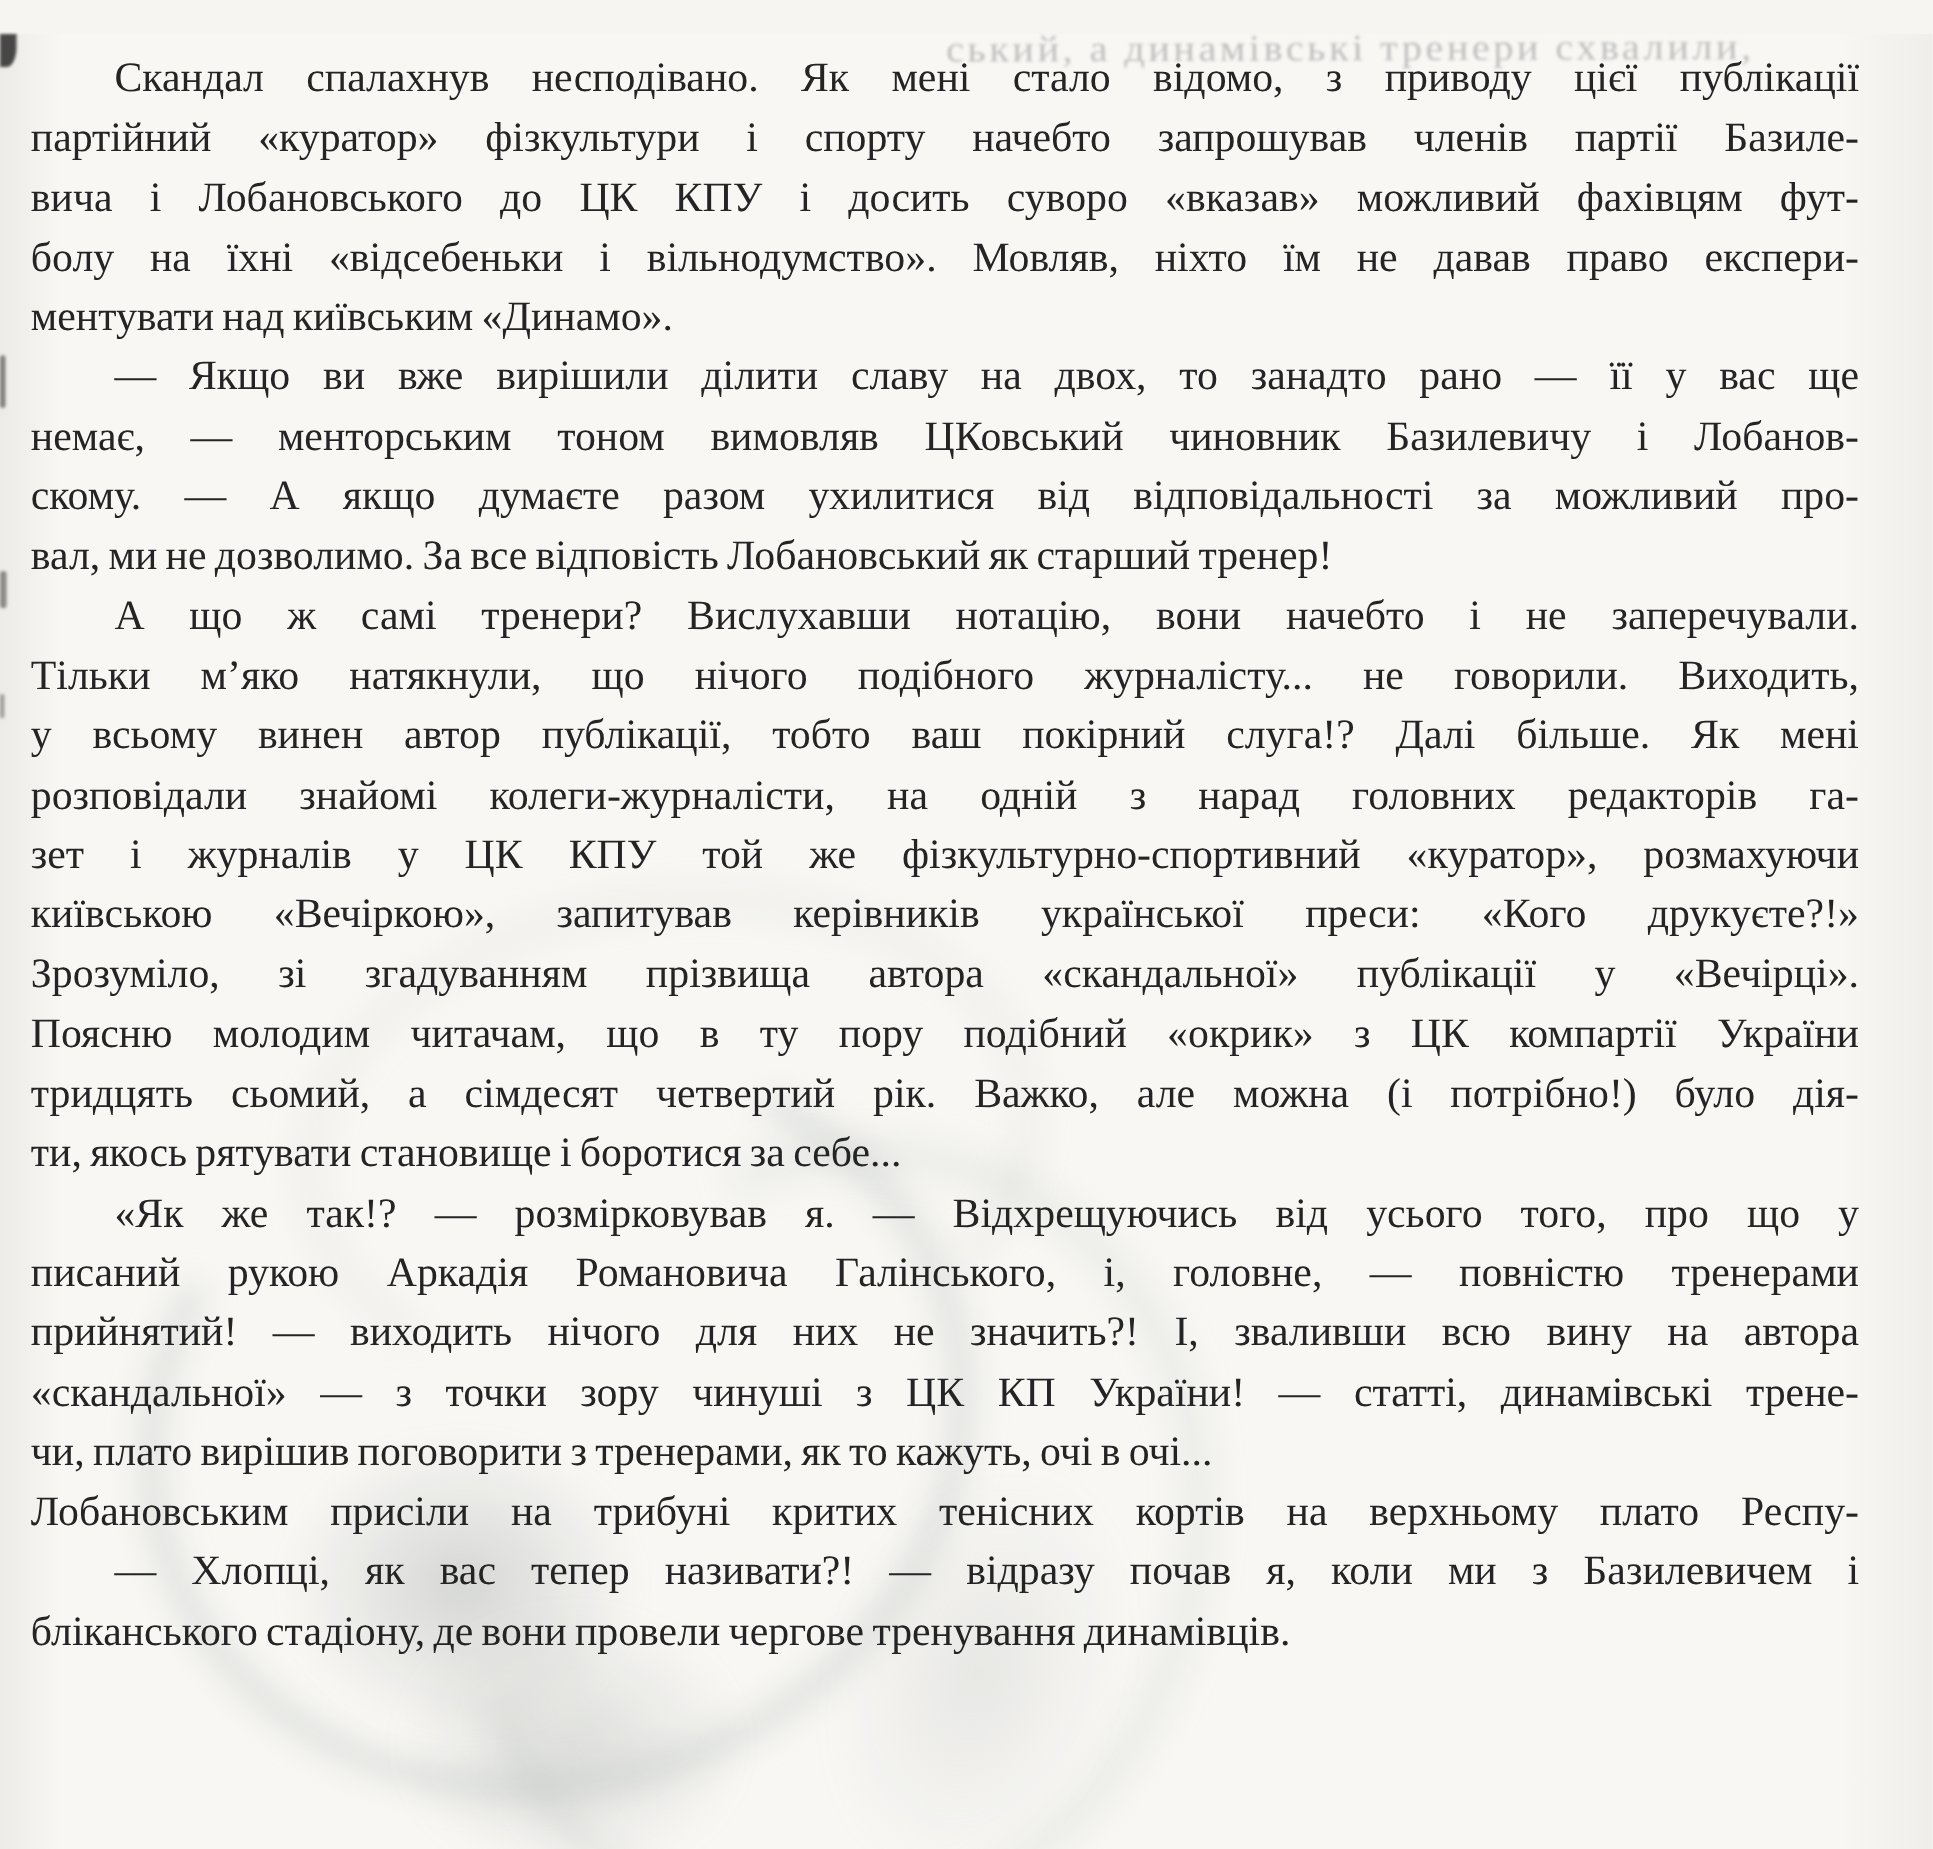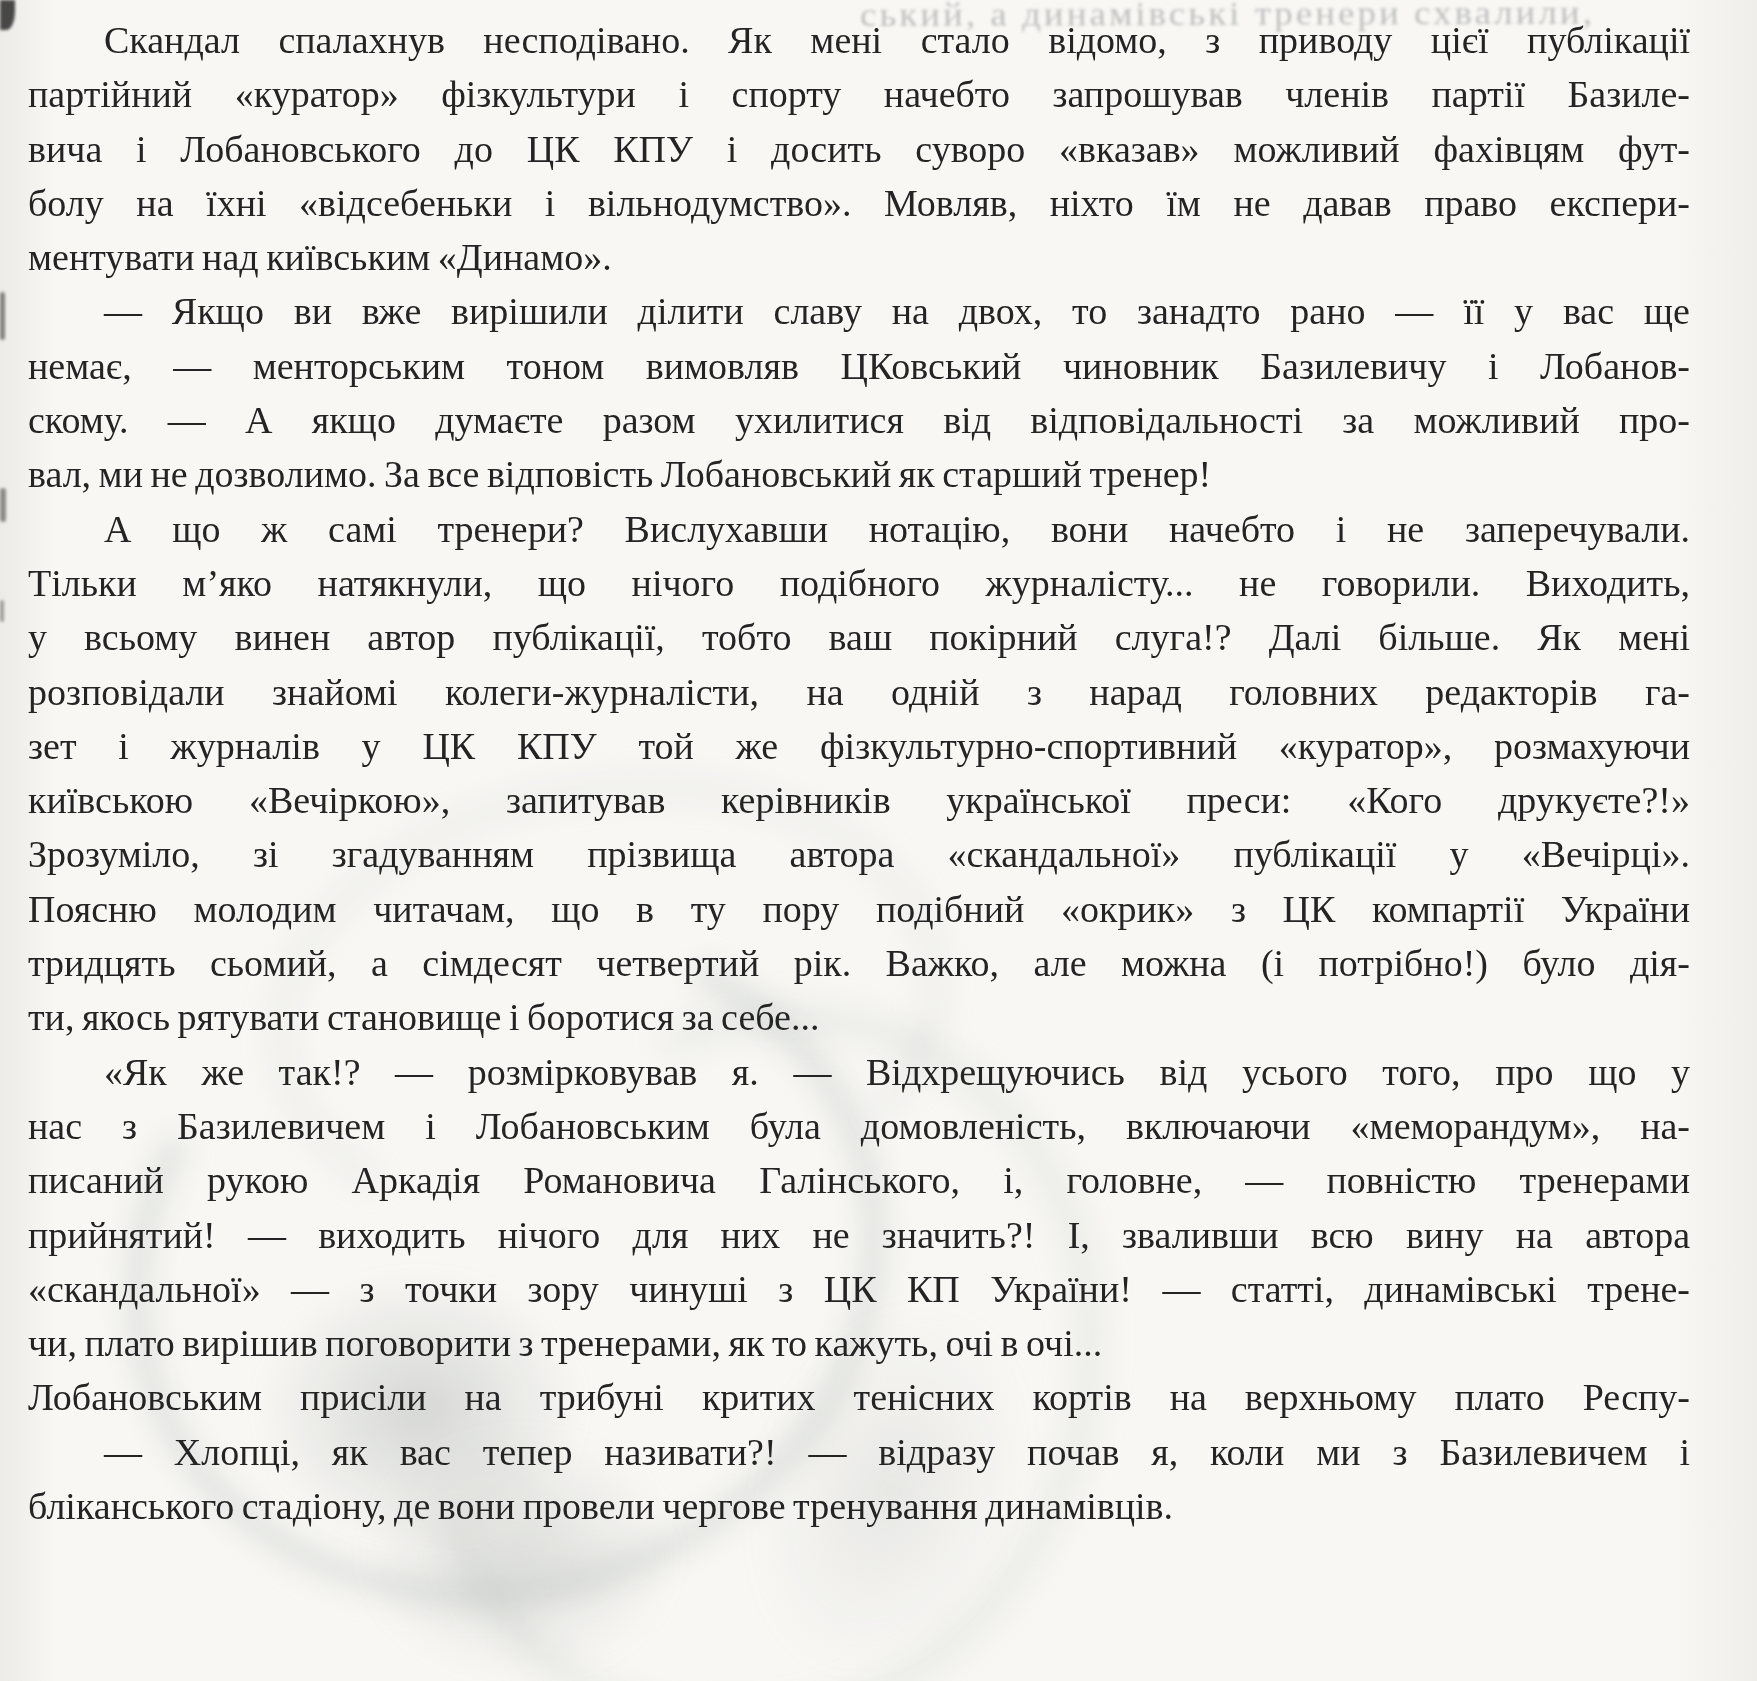--- a/index.html
+++ b/index.html
@@ -6,20 +6,21 @@
   body{
     width:1757px;height:1681px;
     background:#f6f5f2;
     overflow:hidden;
     font-family:"Liberation Serif", serif;
     position:relative;
   }
   .page{
     position:absolute;inset:0;
     background:linear-gradient(90deg,#edebe7 0px,#f8f7f4 55px,#f8f7f4 1672px,#f0eeea 1757px);
+    margin-top:31px;
   }
   
   .ghost{position:absolute;pointer-events:none;}
   .g-arc1{
     left:120px;top:930px;width:720px;height:620px;
     border:26px solid rgba(176,182,178,0.30);
     border-radius:50%;
     transform:rotate(-18deg);
     filter:blur(14px);
     border-top-color:transparent;
@@ -124,21 +125,20 @@
       <div class="line">Тільки м’яко натякнули, що нічого подібного журналісту... не говорили. Виходить,</div>
       <div class="line">у всьому винен автор публікації, тобто ваш покірний слуга!? Далі більше. Як мені</div>
       <div class="line">розповідали знайомі колеги-журналісти, на одній з нарад головних редакторів га-</div>
       <div class="line">зет і журналів у ЦК КПУ той же фізкультурно-спортивний «куратор», розмахуючи</div>
       <div class="line">київською «Вечіркою», запитував керівників української преси: «Кого друкуєте?!»</div>
       <div class="line">Зрозуміло, зі згадуванням прізвища автора «скандальної» публікації у «Вечірці».</div>
       <div class="line">Поясню молодим читачам, що в ту пору подібний «окрик» з ЦК компартії України</div>
       <div class="line">тридцять сьомий, а сімдесят четвертий рік. Важко, але можна (і потрібно!) було дія-</div>
       <div class="line end">ти, якось рятувати становище і боротися за себе...</div>
       <div class="line indent">«Як же так!? — розмірковував я. — Відхрещуючись від усього того, про що у</div>
-      <div class="line">нас з Базилевичем і Лобановським була домовленість, включаючи «меморандум», на-</div>
       <div class="line">писаний рукою Аркадія Романовича Галінського, і, головне, — повністю тренерами</div>
       <div class="line">прийнятий! — виходить нічого для них не значить?! І, зваливши всю вину на автора</div>
       <div class="line">«скандальної» — з точки зору чинуші з ЦК КП України! — статті, динамівські трене-</div>
       <div class="line end">чи, плато вирішив поговорити з тренерами, як то кажуть, очі в очі...</div>
       <div class="line">Лобановським присіли на трибуні критих тенісних кортів на верхньому плато Респу-</div>
       <div class="line indent">— Хлопці, як вас тепер називати?! — відразу почав я, коли ми з Базилевичем і</div>
       <div class="line end">бліканського стадіону, де вони провели чергове тренування динамівців.</div>
     </div>
 
 </div>

